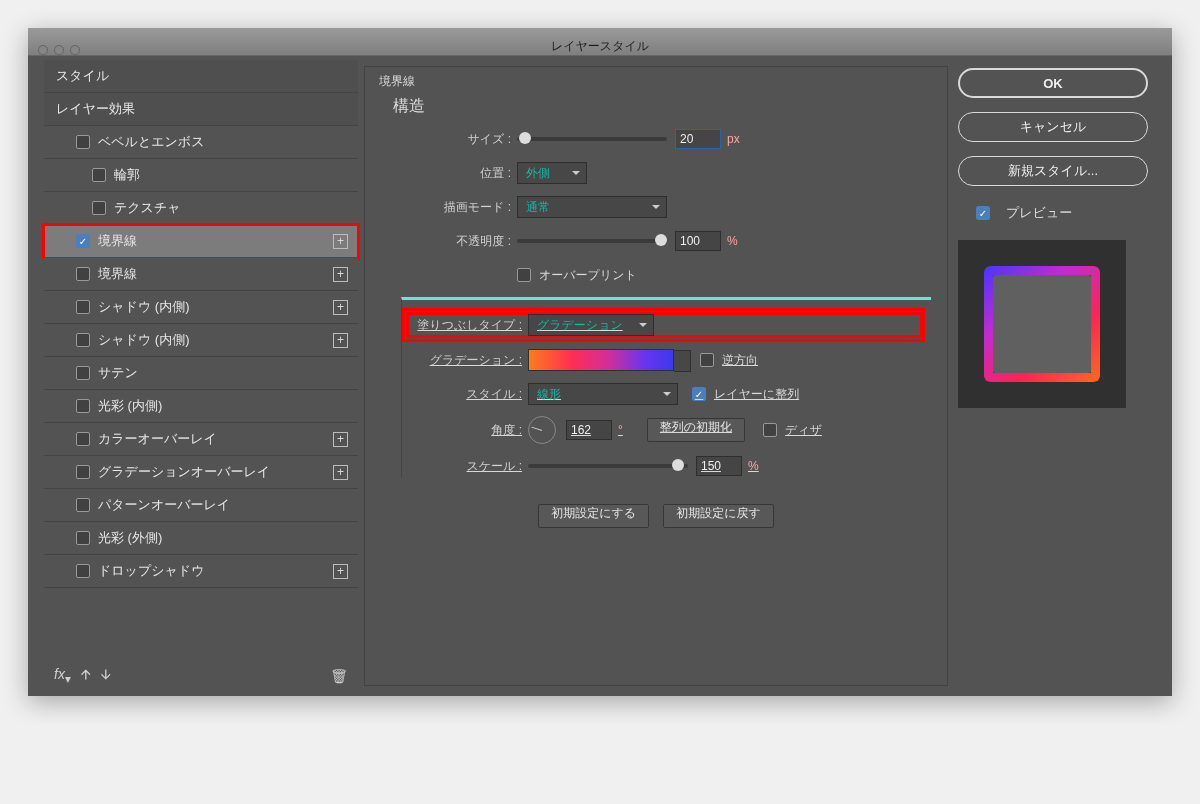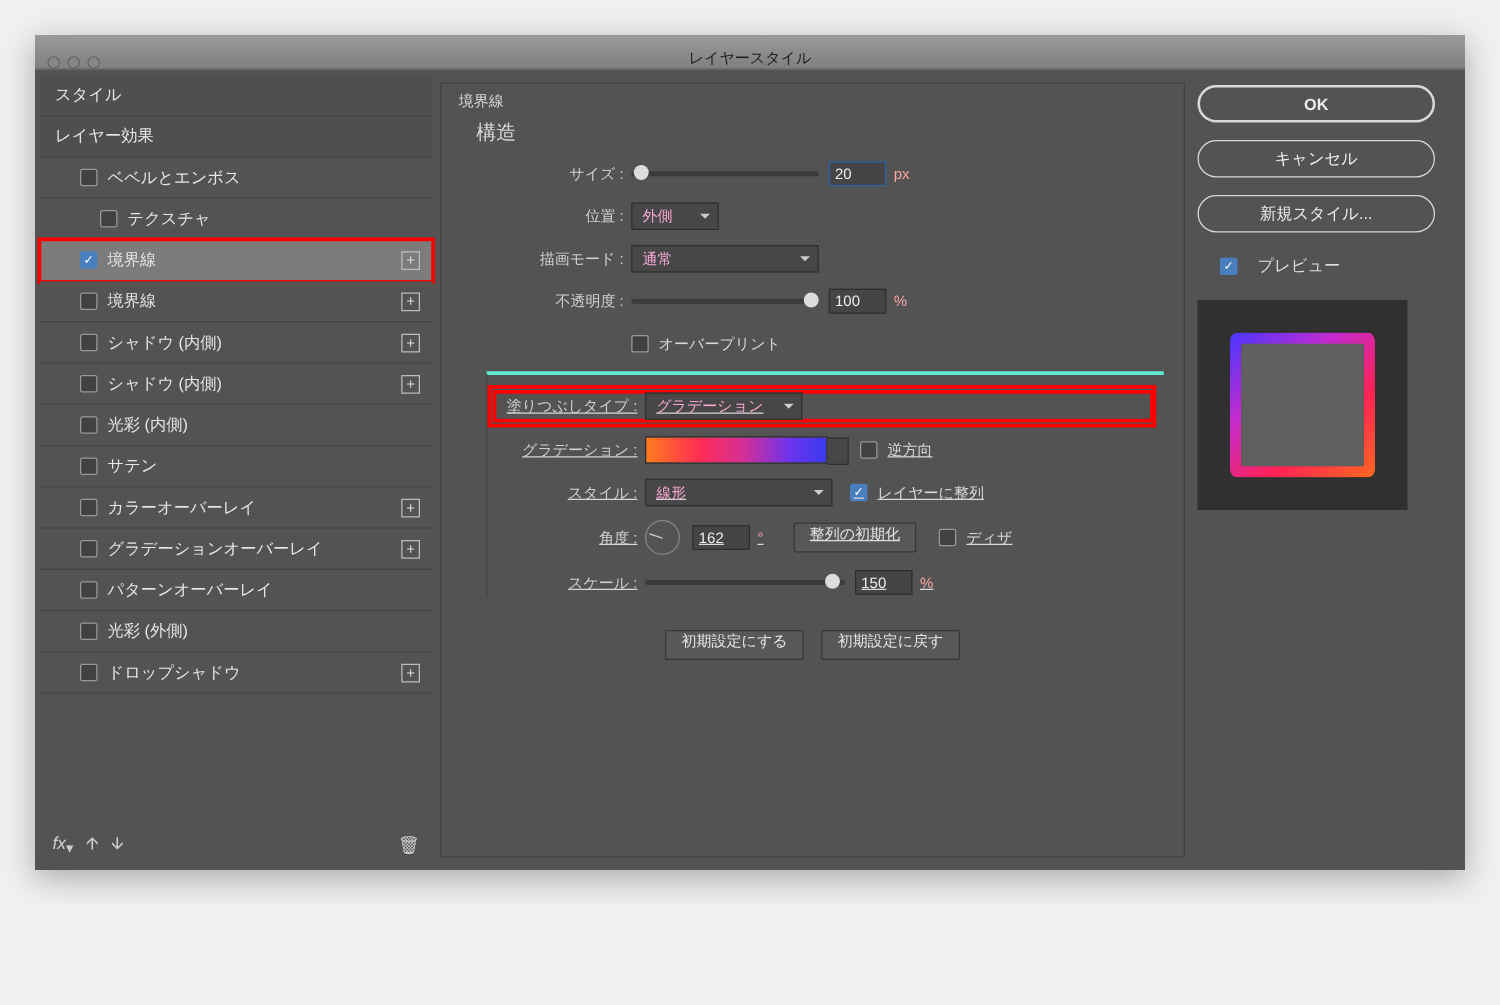--- a/index.html
+++ b/index.html
@@ -1,21 +1,21 @@
 <!DOCTYPE html>
 <html><head>
 <meta charset="utf-8">
 <style>
 * { box-sizing: border-box; margin: 0; padding: 0; font-family: "Hiragino Sans", sans-serif; }
 body { background: #f0f0f0; display: flex; justify-content: center; align-items: flex-start; padding: 28px; }
 .dialog { width: 1150px; background: #535353; box-shadow: 0 6px 24px rgba(0,0,0,.3); }
 .titlebar { height: 28px; background: linear-gradient(#9a9a9a,#7f7f7f); display: flex; align-items: flex-end; justify-content: center; position: relative; color: #1e1e1e; font-size: 12px; border-bottom: 1px solid #666; }
 .traffic { position: absolute; left: 10px; display: flex; gap: 6px; }
 .traffic span { width: 10px; height: 10px; border-radius: 50%; background: #868686; border: .5px solid rgba(0,0,0,.25); }
-.body { display: flex; padding: 4px; gap: 6px; min-height: 640px; }
+.body { display: flex; padding: 4px; gap: 6px; min-height: 640px; margin-left: 12px; }
 
 .sidebar { width: 314px; display: flex; flex-direction: column; }
 .sb-item { height: 33px; display: flex; align-items: center; padding: 0 12px; color: #e6e6e6; font-size: 13px; border-bottom: 1px solid #444; background: #535353; position: relative; }
 .sb-header { background: #4f4f4f; }
 .sb-item.indent1 { padding-left: 32px; }
 .sb-item.indent2 { padding-left: 48px; }
 .sb-item.sel { background: #7c7c7c; }
 .sb-item .plusbox { position: absolute; right: 10px; width: 15px; height: 15px; border: 1px solid #bcbcbc; display: flex; align-items: center; justify-content: center; color: #d8d8d8; font-size: 12px; line-height: 1; }
 .ck { width: 14px; height: 14px; border: 1px solid #999; background: #414141; margin-right: 8px; display: flex; align-items: center; justify-content: center; color: #fff; font-size: 10px; border-radius: 2px; }
 .ck.on { background: #4a7fbf; border-color: #4a7fbf; }
@@ -29,21 +29,21 @@
 .sub-label { margin: -2px 0 10px 12px; font-size: 16px; }
 
 .row { display: flex; align-items: center; margin-bottom: 10px; min-height: 24px; }
 .row-label { width: 136px; text-align: right; padding-right: 6px; color: #d0d0d0; }
 .slider { flex: 0 0 150px; height: 4px; background: #3b3b3b; border-radius: 2px; margin-right: 8px; position: relative; }
 .slider .knob { position: absolute; top: -5px; width: 12px; height: 12px; border-radius: 50%; background: #ddd; transform: translateX(-50%); }
 .numfield { width: 46px; height: 20px; background: #454545; border: 1px solid #2d64a7; color: #eee; padding: 0 4px; font-size: 12px; }
 .numfield.nb { border-color: #2e2e2e; }
 .unit { margin-left: 6px; color: #fca5a5; }
 
-.dd { height: 22px; background: #474747; border: 1px solid #2e2e2e; color: #f9a8d4; padding: 0 20px 0 8px; display: inline-flex; align-items: center; position: relative; font-size: 12px; }
+.dd { height: 22px; background: #474747; border: 1px solid #2e2e2e; color: #14b8a6; padding: 0 20px 0 8px; display: inline-flex; align-items: center; position: relative; font-size: 12px; }
 .dd::after { content: ""; position: absolute; right: 6px; top: 50%; transform: translateY(-50%); border: 4px solid transparent; border-top-color: #ccc; margin-top: 2px; }
 
 .sub-fieldset { border-top: 3px solid #5eead4; border-left: 1px solid #444; padding: 14px 10px 0 6px; margin-left: 20px; margin-top: 8px; text-decoration: underline; }
 .filltype-row { position: relative; margin-bottom: 12px; display:flex;align-items:center; }
 .filltype-row.hlred::after { content:""; position:absolute; inset:-6px -4px -6px -6px; border:3px solid #ff0000; pointer-events:none; }
 .grad-swatch { width: 146px; height: 22px; background: linear-gradient(90deg,#ff7b1c,#ff2d55 30%,#d12f9a 55%,#6a34ee 80%,#3a3aee); border:1px solid #303030; display:inline-block; position:relative; }
 .grad-swatch::after { content:""; position:absolute; right:-18px; top:0; width:16px; height:100%; border:1px solid #303030; border-left:none; background:#474747; }
 .grad-arrow { position:absolute; right:-14px; top:50%; transform:translateY(-50%); border:4px solid transparent; border-top-color:#ccc; margin-top:2px; }
 
 .angle-dial { width:28px; height:28px; border:1px solid #888; border-radius:50%; position:relative; }
@@ -82,20 +82,24 @@
       <div class="sb-item sb-header">
           <span>レイヤー効果</span>
         </div>
       <div id="sb-list">
           <div class="sb-item indent1">
             <span class="ck"></span>
             <span>ベベルとエンボス</span>
           </div>
           <div class="sb-item indent2">
             <span class="ck"></span>
+            <span>輪郭</span>
+          </div>
+          <div class="sb-item indent2">
+            <span class="ck"></span>
             <span>テクスチャ</span>
           </div>
           <div class="sb-item indent1 sel hlred">
             <span class="ck on">✓</span>
             <span>境界線</span>
             <span class="plusbox">+</span>
           </div>
           <div class="sb-item indent1">
             <span class="ck"></span>
             <span>境界線</span>
@@ -106,25 +110,25 @@
             <span>シャドウ (内側)</span>
             <span class="plusbox">+</span>
           </div>
           <div class="sb-item indent1">
             <span class="ck"></span>
             <span>シャドウ (内側)</span>
             <span class="plusbox">+</span>
           </div>
           <div class="sb-item indent1">
             <span class="ck"></span>
+            <span>サテン</span>
+          </div>
+          <div class="sb-item indent1">
+            <span class="ck"></span>
             <span>光彩 (内側)</span>
-          </div>
-          <div class="sb-item indent1">
-            <span class="ck"></span>
-            <span>サテン</span>
           </div>
           <div class="sb-item indent1">
             <span class="ck"></span>
             <span>カラーオーバーレイ</span>
             <span class="plusbox">+</span>
           </div>
           <div class="sb-item indent1">
             <span class="ck"></span>
             <span>グラデーションオーバーレイ</span>
             <span class="plusbox">+</span>

